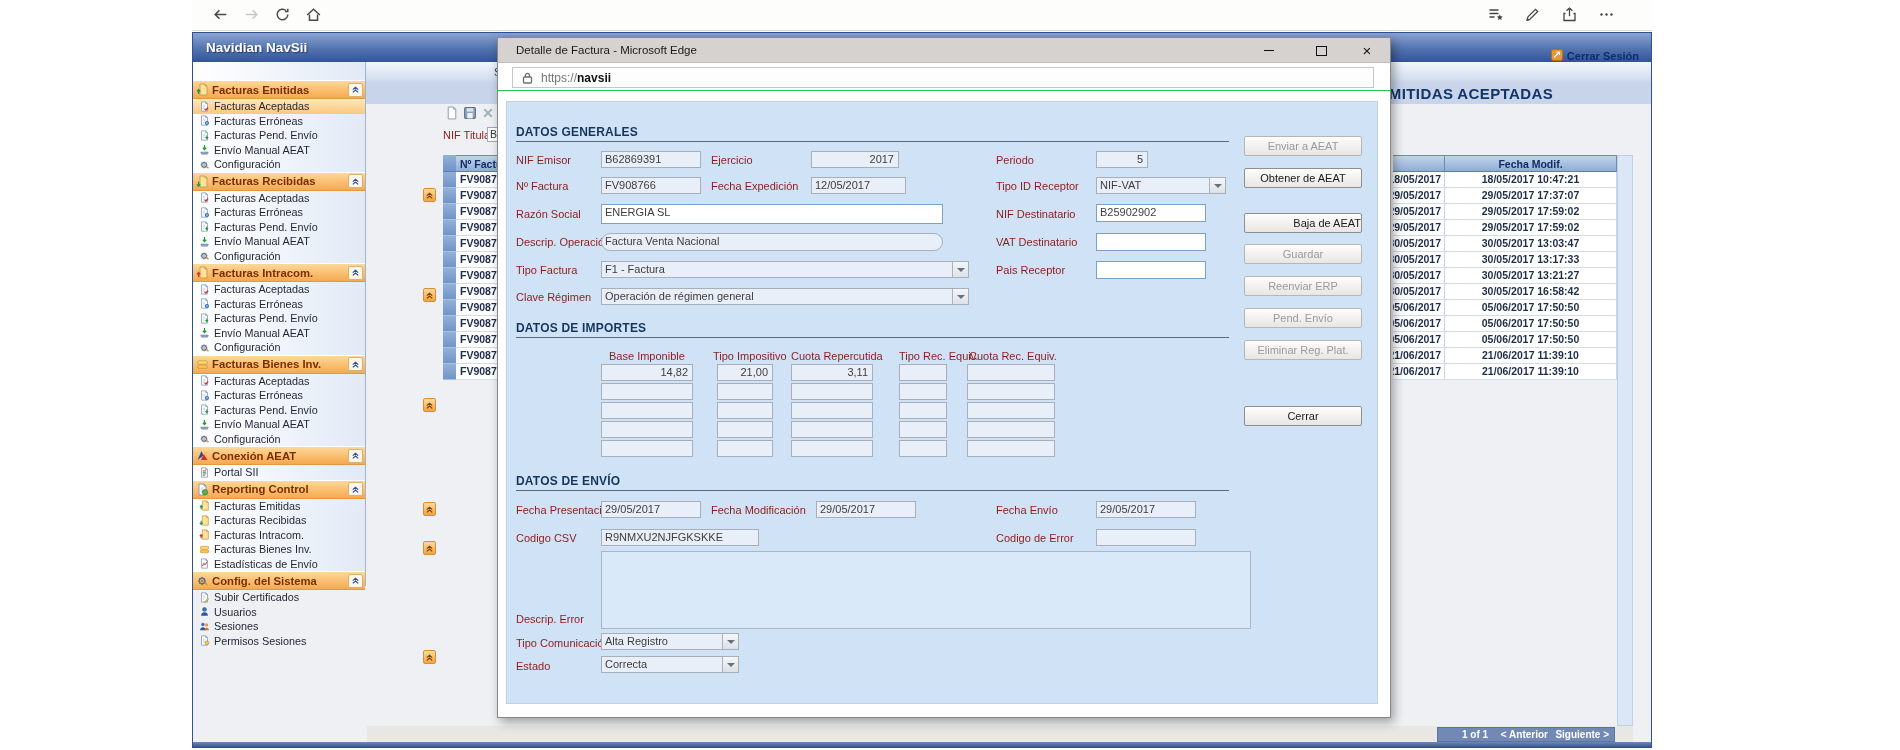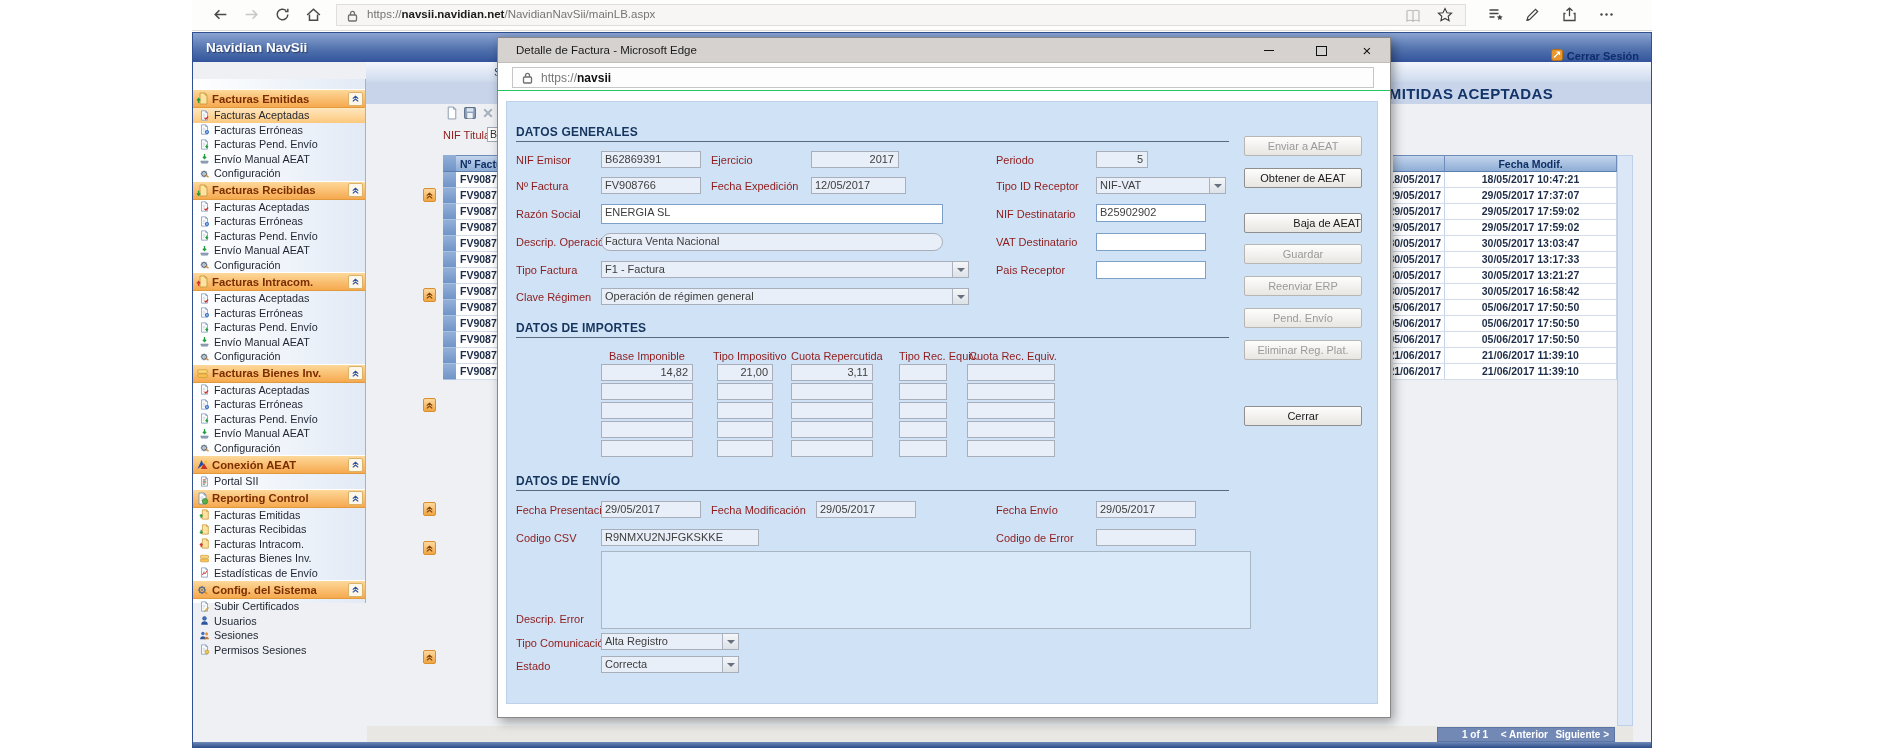--- a/index.html
+++ b/index.html
@@ -55,21 +55,21 @@
   #bottom-strip{left:367px;top:726px;width:1266px;height:16px;background:#e9e7e3;}
   #pagination{left:1437px;top:727px;width:178px;height:15px;background:#7289b6;border:1px solid #5c74a4;box-sizing:border-box;}
   #pagination span{position:absolute;top:1px;font-size:10px;font-weight:bold;color:#fff;white-space:nowrap;}
   #app-bottom{left:193px;top:742px;width:1458px;height:6px;background:linear-gradient(180deg,#6e89b8,#2c4c8a);}
 
   
   .split-box{position:absolute;left:423px;width:13px;height:14px;border:1px solid #d98f2e;border-radius:2px;
              background:linear-gradient(180deg,#ffd9a0,#f0a540);box-sizing:border-box;display:flex;align-items:center;justify-content:center;}
 
   
-  #sidebar{left:193px;top:79px;width:173px;height:524px;box-sizing:border-box;padding-top:10px;
+  #sidebar{left:193px;top:62px;width:173px;height:524px;box-sizing:border-box;padding-top:18px;
            background:linear-gradient(90deg,#ffffff,#e2eaf6);border-right:1px solid #9fb2cf;z-index:5;}
   .sb-head{height:17px;display:flex;align-items:center;gap:3px;padding-left:3px;padding-right:2px;
            background:linear-gradient(180deg,#fdd89a,#f6a94e);border-top:1px solid #fff;
            border-bottom:1px solid #e19a3d;cursor:pointer;}
   .sb-head-label{flex:1;font-size:11.3px;font-weight:bold;color:#7c2d00;white-space:nowrap;overflow:hidden;}
   .collapse-box{width:13px;height:12px;background:#fdf6ea;border:1px solid #d9b36a;border-radius:2px;
                 display:flex;align-items:center;justify-content:center;}
   .sb-item{height:14.5px;display:flex;align-items:center;gap:4px;padding-left:6px;cursor:pointer;}
   .sb-item span.lab{font-size:10.8px;color:#1f2430;white-space:nowrap;}
   .sb-item.selected{background:linear-gradient(180deg,#ffe7bf,#fcc87d);}
@@ -123,36 +123,20 @@
       <svg width="17" height="17" viewBox="0 0 16 16">
           <path d="M13 8A5 5 0 1 1 11.4 4.3" fill="none" stroke="#4a4a4a" stroke-width="1.4"></path>
           <path d="M13 2.6v2.6h-2.6" fill="none" stroke="#4a4a4a" stroke-width="1.4"></path>
         </svg></span>
     <span class="nav-ic" style="left:113px">
       <svg width="17" height="17" viewBox="0 0 16 16">
           <path d="M2 8.5L8 3l6 5.5" fill="none" stroke="#4a4a4a" stroke-width="1.4"></path>
           <path d="M4.2 8v5.5h7.6V8" fill="none" stroke="#4a4a4a" stroke-width="1.4"></path>
         </svg></span>
 
-    <div id="urlbar">
-      <span class="abs" style="left:9px;top:4px">
-        <svg width="13" height="14" viewBox="0 0 13 14">
-            <rect x="2.5" y="6" width="8" height="6" rx="1" fill="none" stroke="#6f6f6f" stroke-width="1.3"></rect>
-            <path d="M4.5 6V4.4a2 2 0 0 1 4 0V6" fill="none" stroke="#6f6f6f" stroke-width="1.3"></path>
-          </svg></span>
-      <span id="url-text"><span>https://</span><b>navsii.navidian.net</b><span>/NavidianNavSii/mainLB.aspx</span></span>
-      <span class="abs" style="right:44px;top:3px">
-        <svg width="16" height="16" viewBox="0 0 16 16">
-            <path d="M2 3c2-1 4-1 6 0v10c-2-1-4-1-6 0zM8 3c2-1 4-1 6 0v10c-2-1-4-1-6 0z" fill="none" stroke="#bcbab8" stroke-width="1.2"></path>
-          </svg></span>
-      <span class="abs" style="right:12px;top:2px">
-        <svg width="16" height="16" viewBox="0 0 16 16">
-            <path d="M8 1.5l2 4.2 4.6.5-3.4 3.1.9 4.5L8 11.5l-4.1 2.3.9-4.5L1.4 6.2 6 5.7z" fill="none" stroke="#3c3c3c" stroke-width="1.1"></path>
-          </svg></span>
-    </div>
 
     <span class="ext-ic" style="left:1295px">
       <svg width="17" height="17" viewBox="0 0 17 17">
           <path d="M2.5 4h9M2.5 7.5h9M2.5 11h5" stroke="#444" stroke-width="1.3" fill="none"></path>
           <path d="M12.8 8.5l.9 1.8 2 .2-1.5 1.4.4 2-1.8-1-1.8 1 .4-2-1.5-1.4 2-.2z" fill="#444"></path>
         </svg></span>
     <span class="ext-ic" style="left:1332px">
       <svg width="17" height="17" viewBox="0 0 17 17">
           <path d="M3 14l1-3.2L11.5 3.3l2.2 2.2L6.2 13z" fill="none" stroke="#444" stroke-width="1.2"></path>
           <path d="M3 14c1.2.4 2 .2 2.4-.6" fill="none" stroke="#444" stroke-width="1.1"></path>

